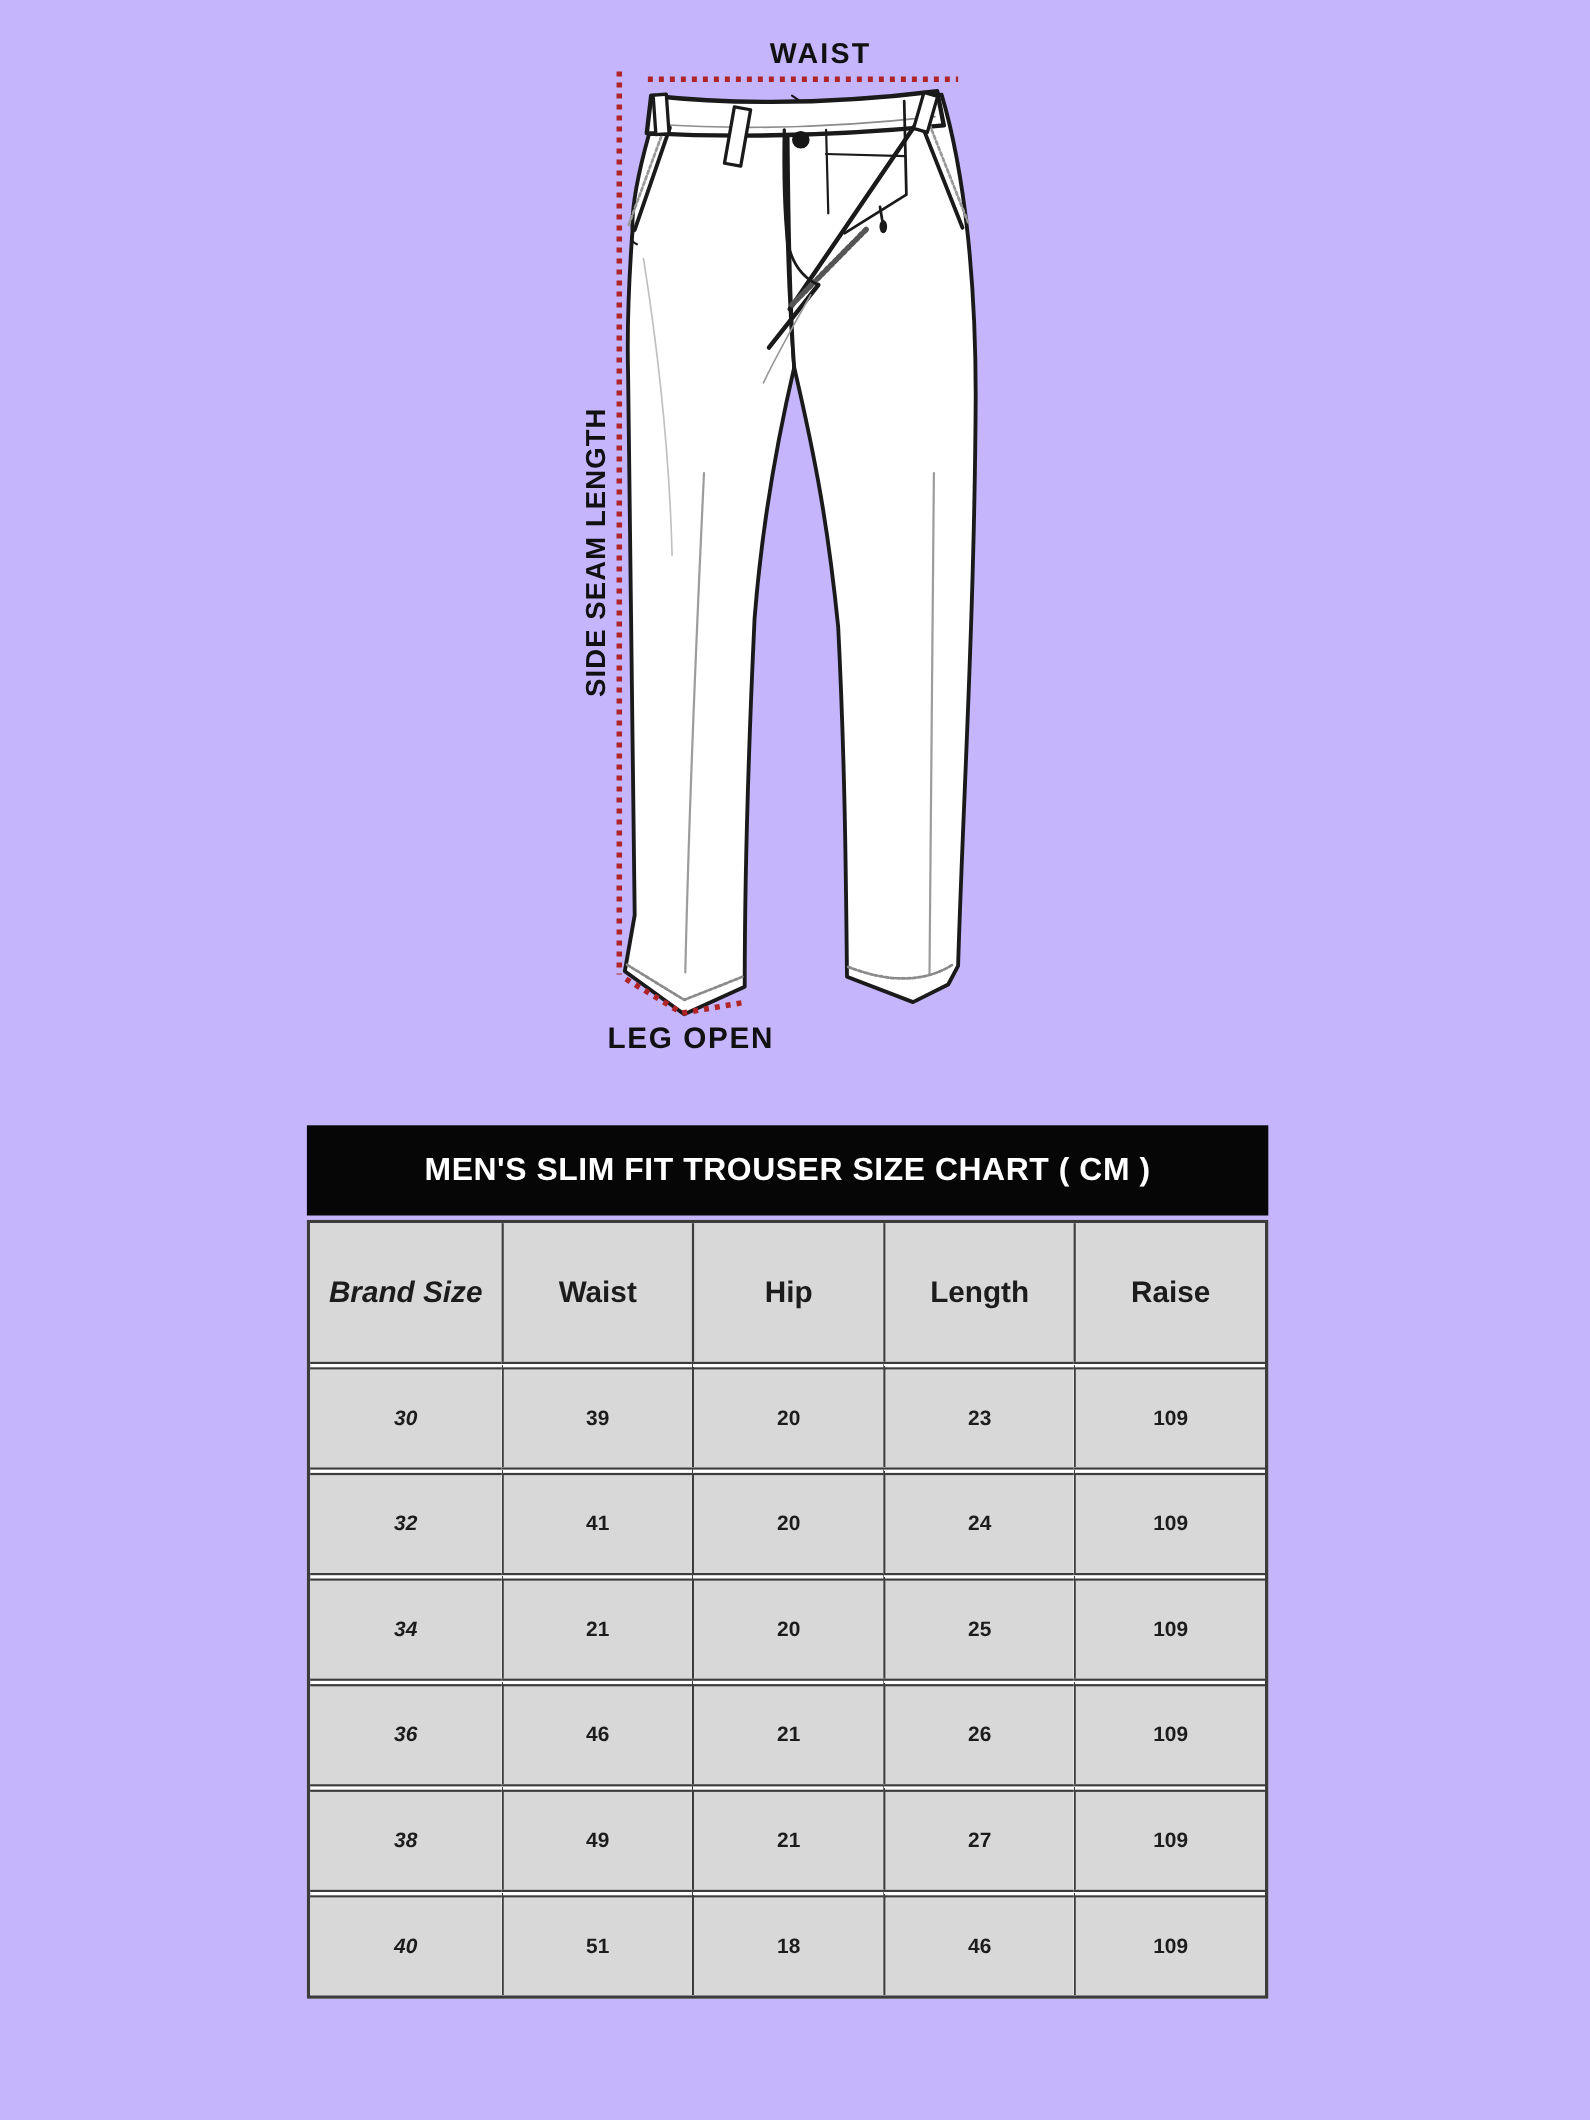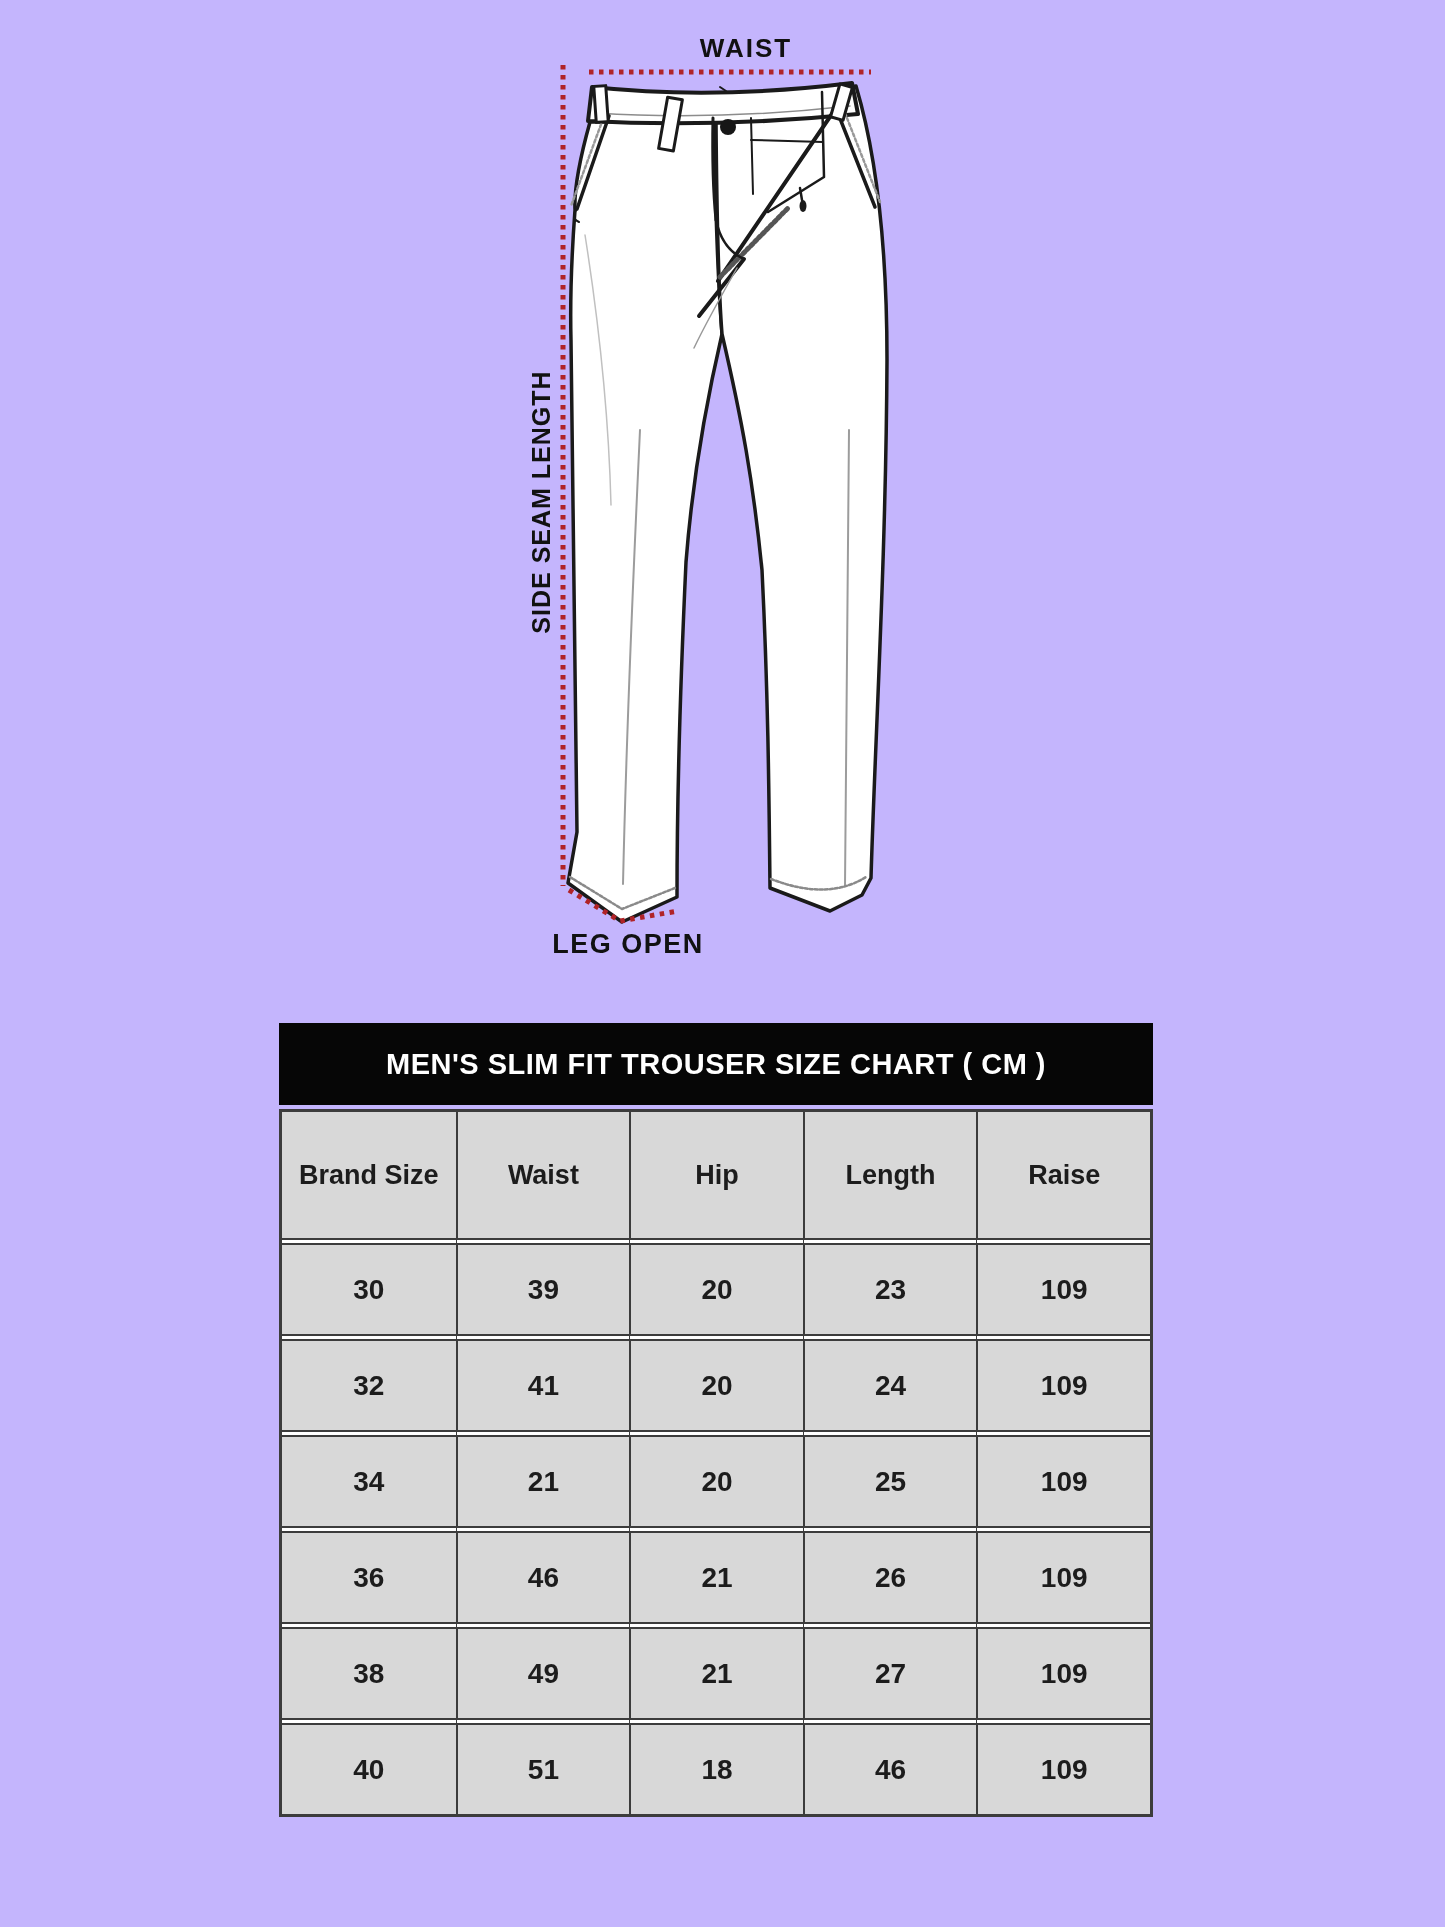--- a/index.html
+++ b/index.html
@@ -43,23 +43,23 @@
   .cell {
     background: #d8d8d8;
     background-clip: padding-box;
     display: flex;
     align-items: center;
     justify-content: center;
     color: #1c1c1c;
     font-weight: bold;
     border-left: 2px solid #3c3c3c;
   }
-  .cell.c0 { border-left: none; }
+  .cell.c0 { border-left: none; font-style: italic; }
   .hcell { height: 126px; font-size: 27px; }
-  .dcell { height: 96px; font-size: 28px; border-top: 7px double #3c3c3c; }
+  .dcell { height: 96px; font-size: 19px; border-top: 7px double #3c3c3c; }
 </style>
 </head>
 <body>
 
 <div class="canvas">
 
   <svg class="drawing-svg" width="1445" height="1000" viewBox="0 0 1445 1000">
 
     <g stroke="#1a1a1a" fill="none" stroke-linecap="round" stroke-linejoin="round">
 

